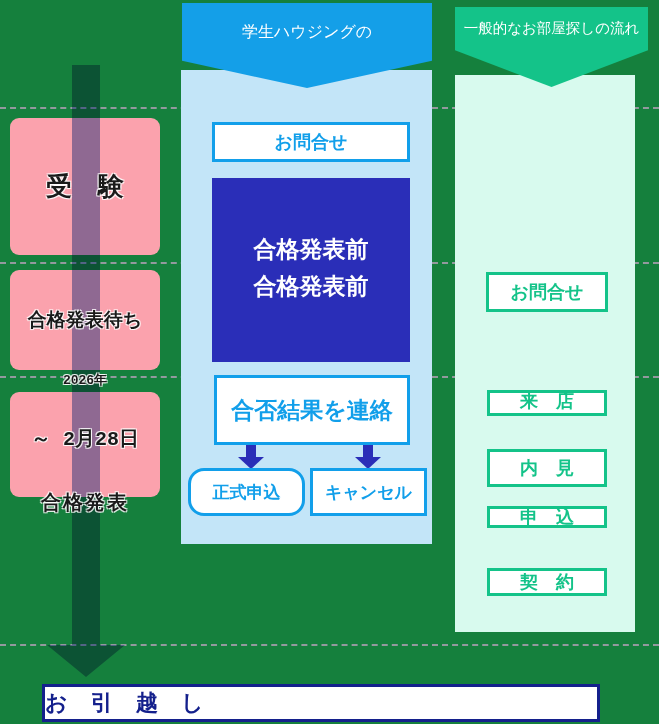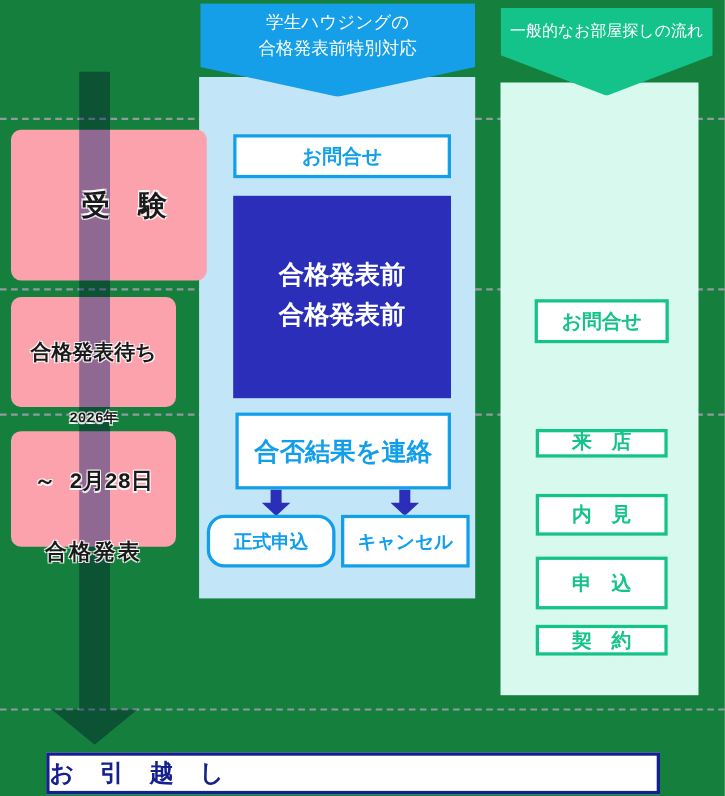--- a/index.html
+++ b/index.html
@@ -24,21 +24,21 @@
   .ribbon-general{left:455px;top:7px;width:193px;height:80px;background:#14C389;
     clip-path:polygon(0 0,100% 0,100% 54%,50% 100%,0 54%);
     font-size:14.5px;font-weight:500;padding-bottom:38px;box-sizing:border-box;}
 
   
   .pink-step{position:absolute;left:10px;width:150px;background:#FBA2AD;border-radius:9px;
     display:flex;flex-direction:column;align-items:center;justify-content:center;color:#1a1a1a;}
   .pink-step .glow{position:relative;z-index:6;
     text-shadow:1px 1px 0 rgba(255,255,255,.8),-1px -1px 0 rgba(255,255,255,.8),
                 1px -1px 0 rgba(255,255,255,.8),-1px 1px 0 rgba(255,255,255,.8);}
-  .step-exam{top:118px;height:137px;font-size:26px;font-weight:600;padding-left:28px;}
+  .step-exam{top:118px;height:137px;font-size:26px;font-weight:600;}
   .step-wait{top:270px;height:100px;font-size:19px;font-weight:600;}
   .step-announce{top:392px;height:105px;font-weight:600;line-height:1.35;gap:37px;}
   .step-announce .year{font-size:13px;}
   .step-announce .date{font-size:20px;}
   .step-announce .lbl{font-size:20px;letter-spacing:2px;}
 
   
   .big-arrow{position:absolute;left:47px;top:65px;width:78px;height:612px;z-index:5;mix-blend-mode:multiply;}
 
   
@@ -55,21 +55,21 @@
   .ma-left{left:238px;top:445px;}
   .ma-right{left:355px;top:445px;}
 
   
   .box-green{position:absolute;background:#fff;border:3px solid #14C389;color:#14C389;
     box-sizing:border-box;display:flex;align-items:center;justify-content:center;
     font-weight:bold;font-size:18px;}
   .g-inquiry{left:486px;top:272px;width:122px;height:40px;}
   .g-step0{left:487px;top:390px;width:120px;height:26px;align-items:flex-end;}
   .g-step1{left:487px;top:449px;width:120px;height:38px;}
-  .g-step2{left:487px;top:506px;width:120px;height:48px;}
+  .g-step2{left:487px;top:506px;width:120px;height:22px;}
   .g-step3{left:487px;top:568px;width:120px;height:28px;}
 
   
   .footer-box{position:absolute;left:42px;top:684px;width:558px;height:38px;background:#fff;
     border:3px solid #14208C;color:#14208C;box-sizing:border-box;z-index:7;
     display:flex;align-items:center;font-size:22px;font-weight:bold;letter-spacing:5px;}
 </style>
 </head>
 <body>
 
@@ -78,21 +78,20 @@
   <div class="dash d1"></div>
   <div class="dash d2"></div>
   <div class="dash d3"></div>
   <div class="dash d4"></div>
 
   <div class="panel-blue"></div>
   <div class="panel-green"></div>
 
   <div class="ribbon ribbon-special">
     <span>学生ハウジングの</span>
-    <span>合格発表前特別対応</span>
   </div>
   <div class="ribbon ribbon-general">
     <span>一般的なお部屋探しの流れ</span>
   </div>
 
   <div class="pink-step step-exam">
     <span class="glow">受　験</span>
   </div>
   <div class="pink-step step-wait">
     <span class="glow">合格発表待ち</span>

